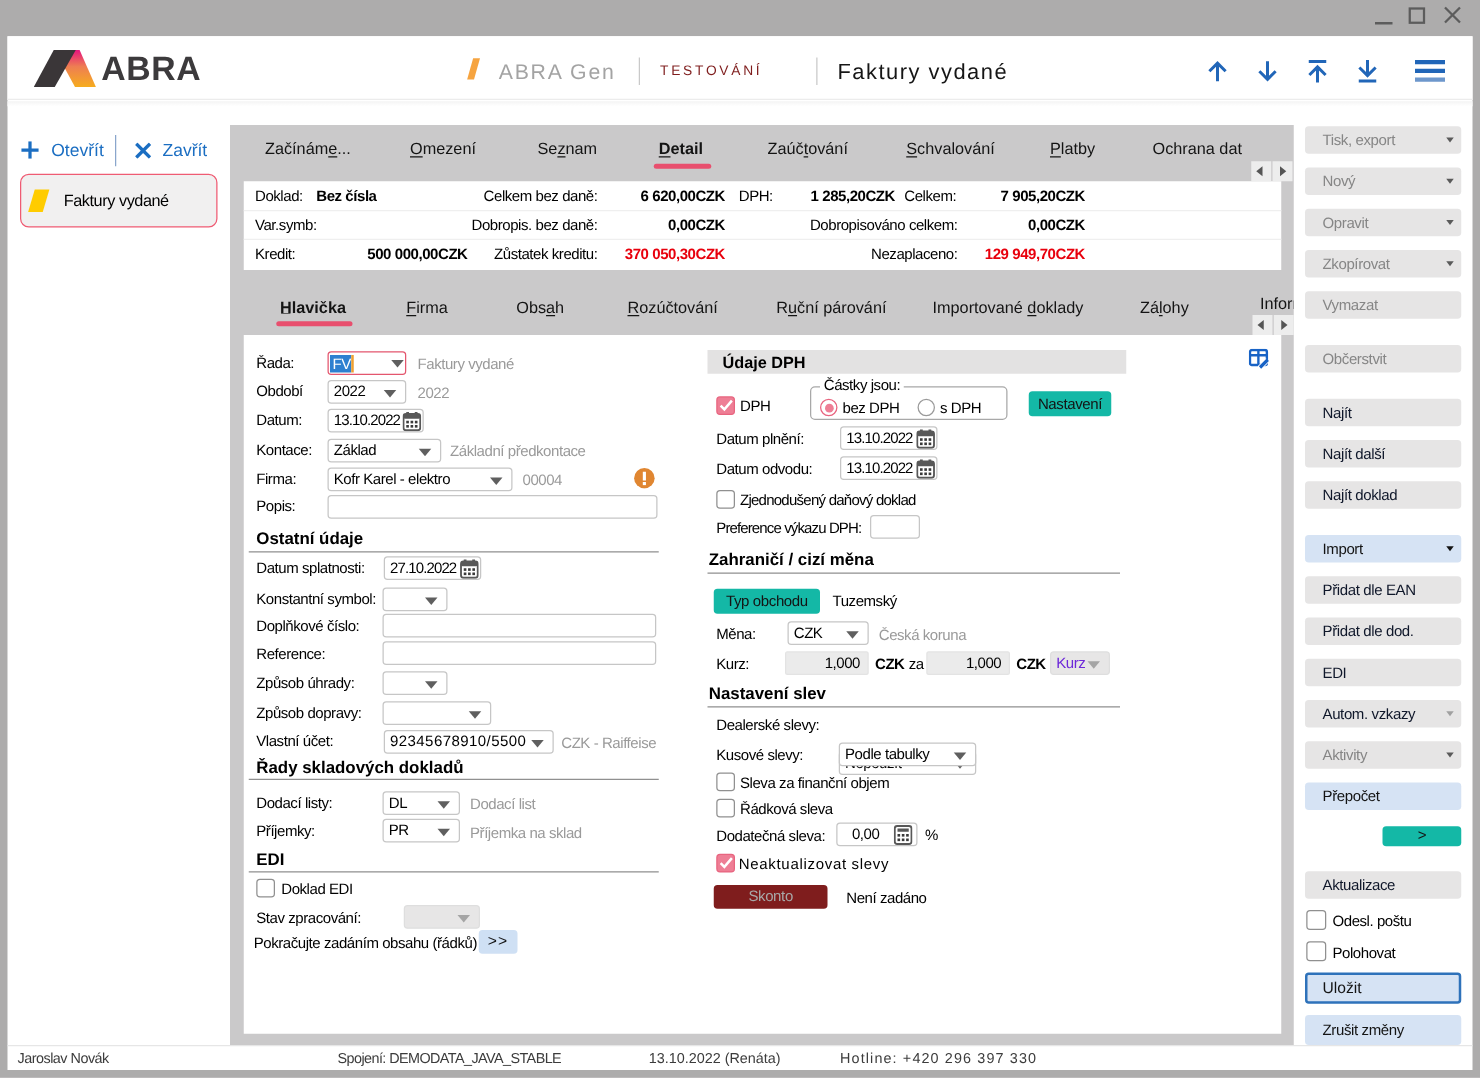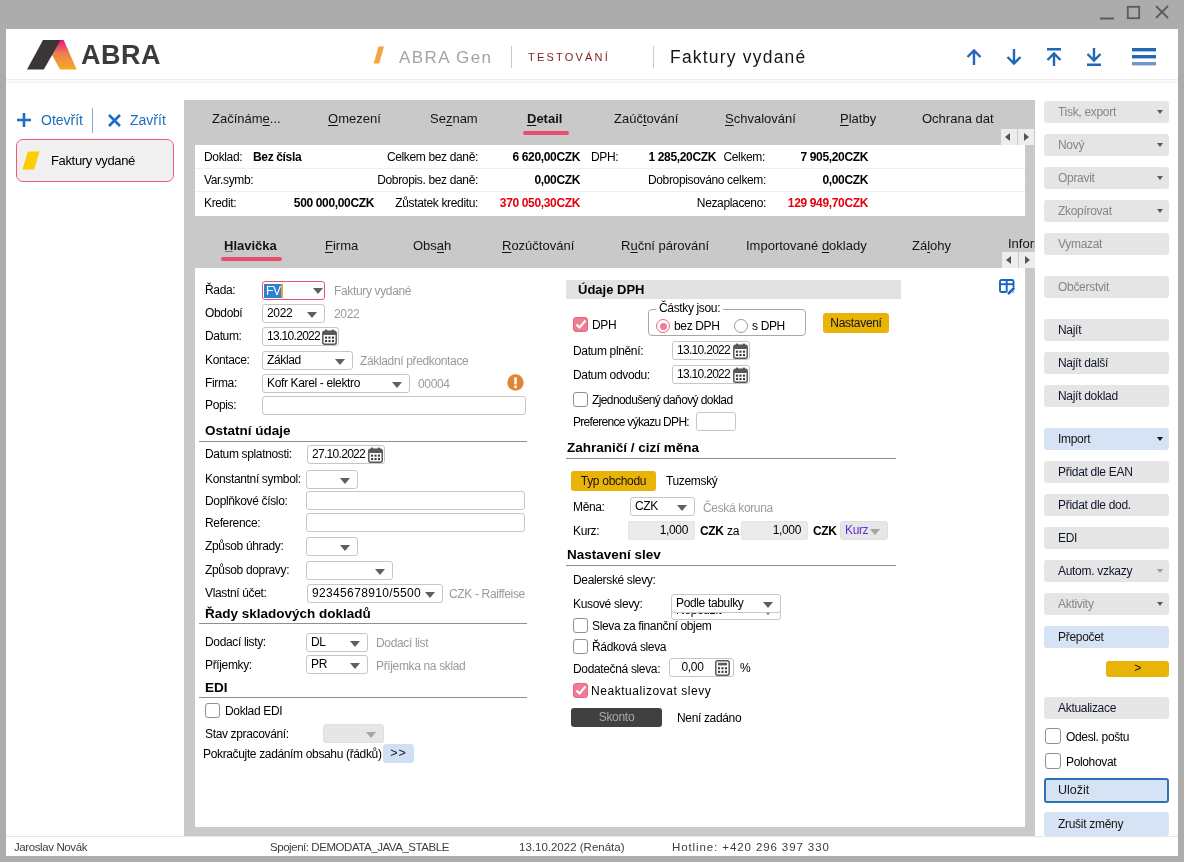--- a/index.html
+++ b/index.html
@@ -17,21 +17,21 @@
 .arrd{border-top-color:#a5a5a5}
 .cb{position:absolute;width:15px;height:15px;background:#fff;border:1px solid #909090;border-radius:3px}
 .cbk{background:#ee7e95;border-color:#e8647f}
 .rad{position:absolute;width:14px;height:14px;background:#fff;border:1px solid #9a9a9a;border-radius:50%}
 .hdr{position:absolute;font-size:13.5px;font-weight:bold;color:#000;white-space:nowrap}
 .rule{position:absolute;height:1px;background:#909090}
 .btn{position:absolute;left:1044px;width:125px;height:22px;background:#e6e5e5;border-radius:3px;font-size:12px;letter-spacing:-0.3px;line-height:22px;padding-left:14px;color:#868686;white-space:nowrap}
 .btnd{color:#0f172a}
 .btnb{background:#d6e3f4;color:#141414}
 .barr{position:absolute;right:6px;top:9px;width:0;height:0;border-left:3.8px solid transparent;border-right:3.8px solid transparent;border-top:4.8px solid #5a5a5a}
-.bbtn{position:absolute;background:#eab308;border-radius:3px;font-size:12px;letter-spacing:-0.3px;color:#141414;text-align:center;white-space:nowrap}
+.bbtn{position:absolute;background:#14b8a6;border-radius:3px;font-size:12px;letter-spacing:-0.3px;color:#141414;text-align:center;white-space:nowrap}
 .sab{position:absolute;width:16px;height:16px;background:#ededed}
 .sat{position:absolute;top:4px;width:0;height:0;border-top:4.5px solid transparent;border-bottom:4.5px solid transparent}
 .tab{position:absolute;font-size:13px;color:#141414;white-space:nowrap}
 .tab u,.t u{text-decoration-thickness:1px;text-underline-offset:2px}
 </style>
 </head>
 <body>
 
 <div class="a" style="left:6px;top:29px;width:1172px;height:827px;background:#fff"></div>
 
@@ -346,21 +346,21 @@
       <rect x="6.45" y="10.8" width="2.1" height="2.1"></rect>
       <rect x="9.9" y="10.8" width="2.1" height="2.1"></rect>
     </g>
 </svg>
 <div class="t" style="left:740px;top:660px">%</div>
 <div class="cb cbk" style="left:573px;top:683px"></div>
 <svg class="a" style="left:575px;top:685px" width="12" height="11" viewBox="0 0 12 11" fill="none" stroke="#fff" stroke-width="2">
     <path d="M1.5 5.5 L4.5 8.5 L10.5 1.5"></path>
   </svg>
 <div class="t" style="left:591px;top:683px;letter-spacing:0.55px">Neaktualizovat slevy</div>
-<div class="bbtn" style="left:571px;top:708px;width:91px;height:19px;line-height:19px;background:#404040;color:#a8a8a8">Skonto</div>
+<div class="bbtn" style="left:571px;top:708px;width:91px;height:19px;line-height:19px;background:#7f1d1d;color:#a8a8a8">Skonto</div>
 <div class="t" style="left:677px;top:710px">Není zadáno</div>
 
 <div class="btn" style="top:101px">Tisk, export<div class="barr"></div></div>
 <div class="btn" style="top:134px">Nový<div class="barr"></div></div>
 <div class="btn" style="top:167px">Opravit<div class="barr"></div></div>
 <div class="btn" style="top:200px">Zkopírovat<div class="barr"></div></div>
 <div class="btn" style="top:233px">Vymazat</div>
 <div class="btn" style="top:276px">Občerstvit</div>
 <div class="btn btnd" style="top:319px">Najít</div>
 <div class="btn btnd" style="top:352px">Najít další</div>

